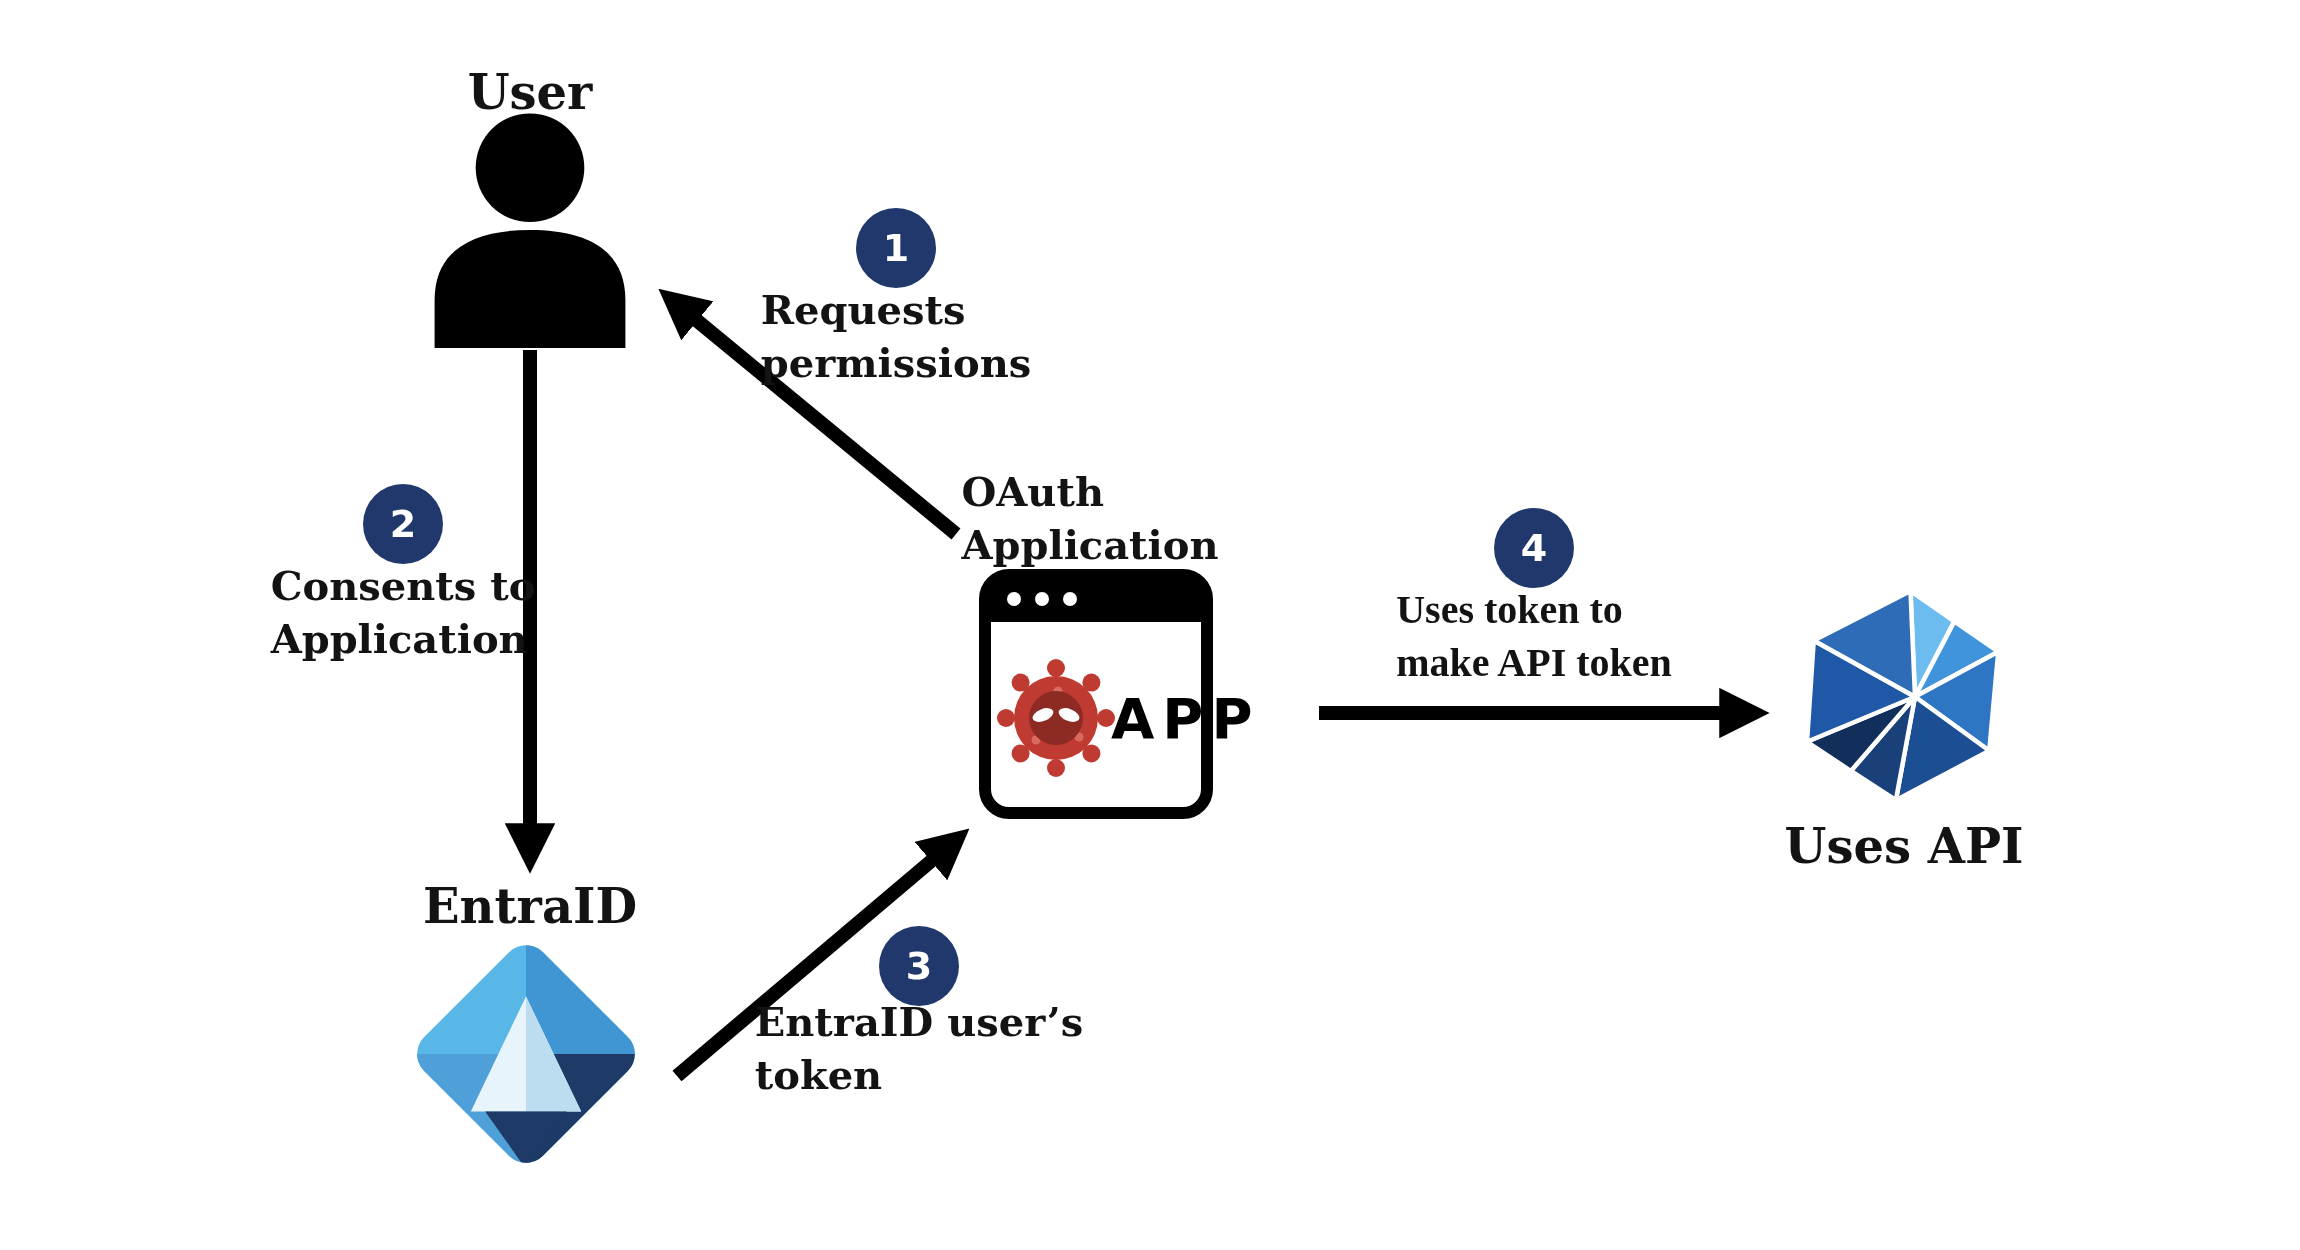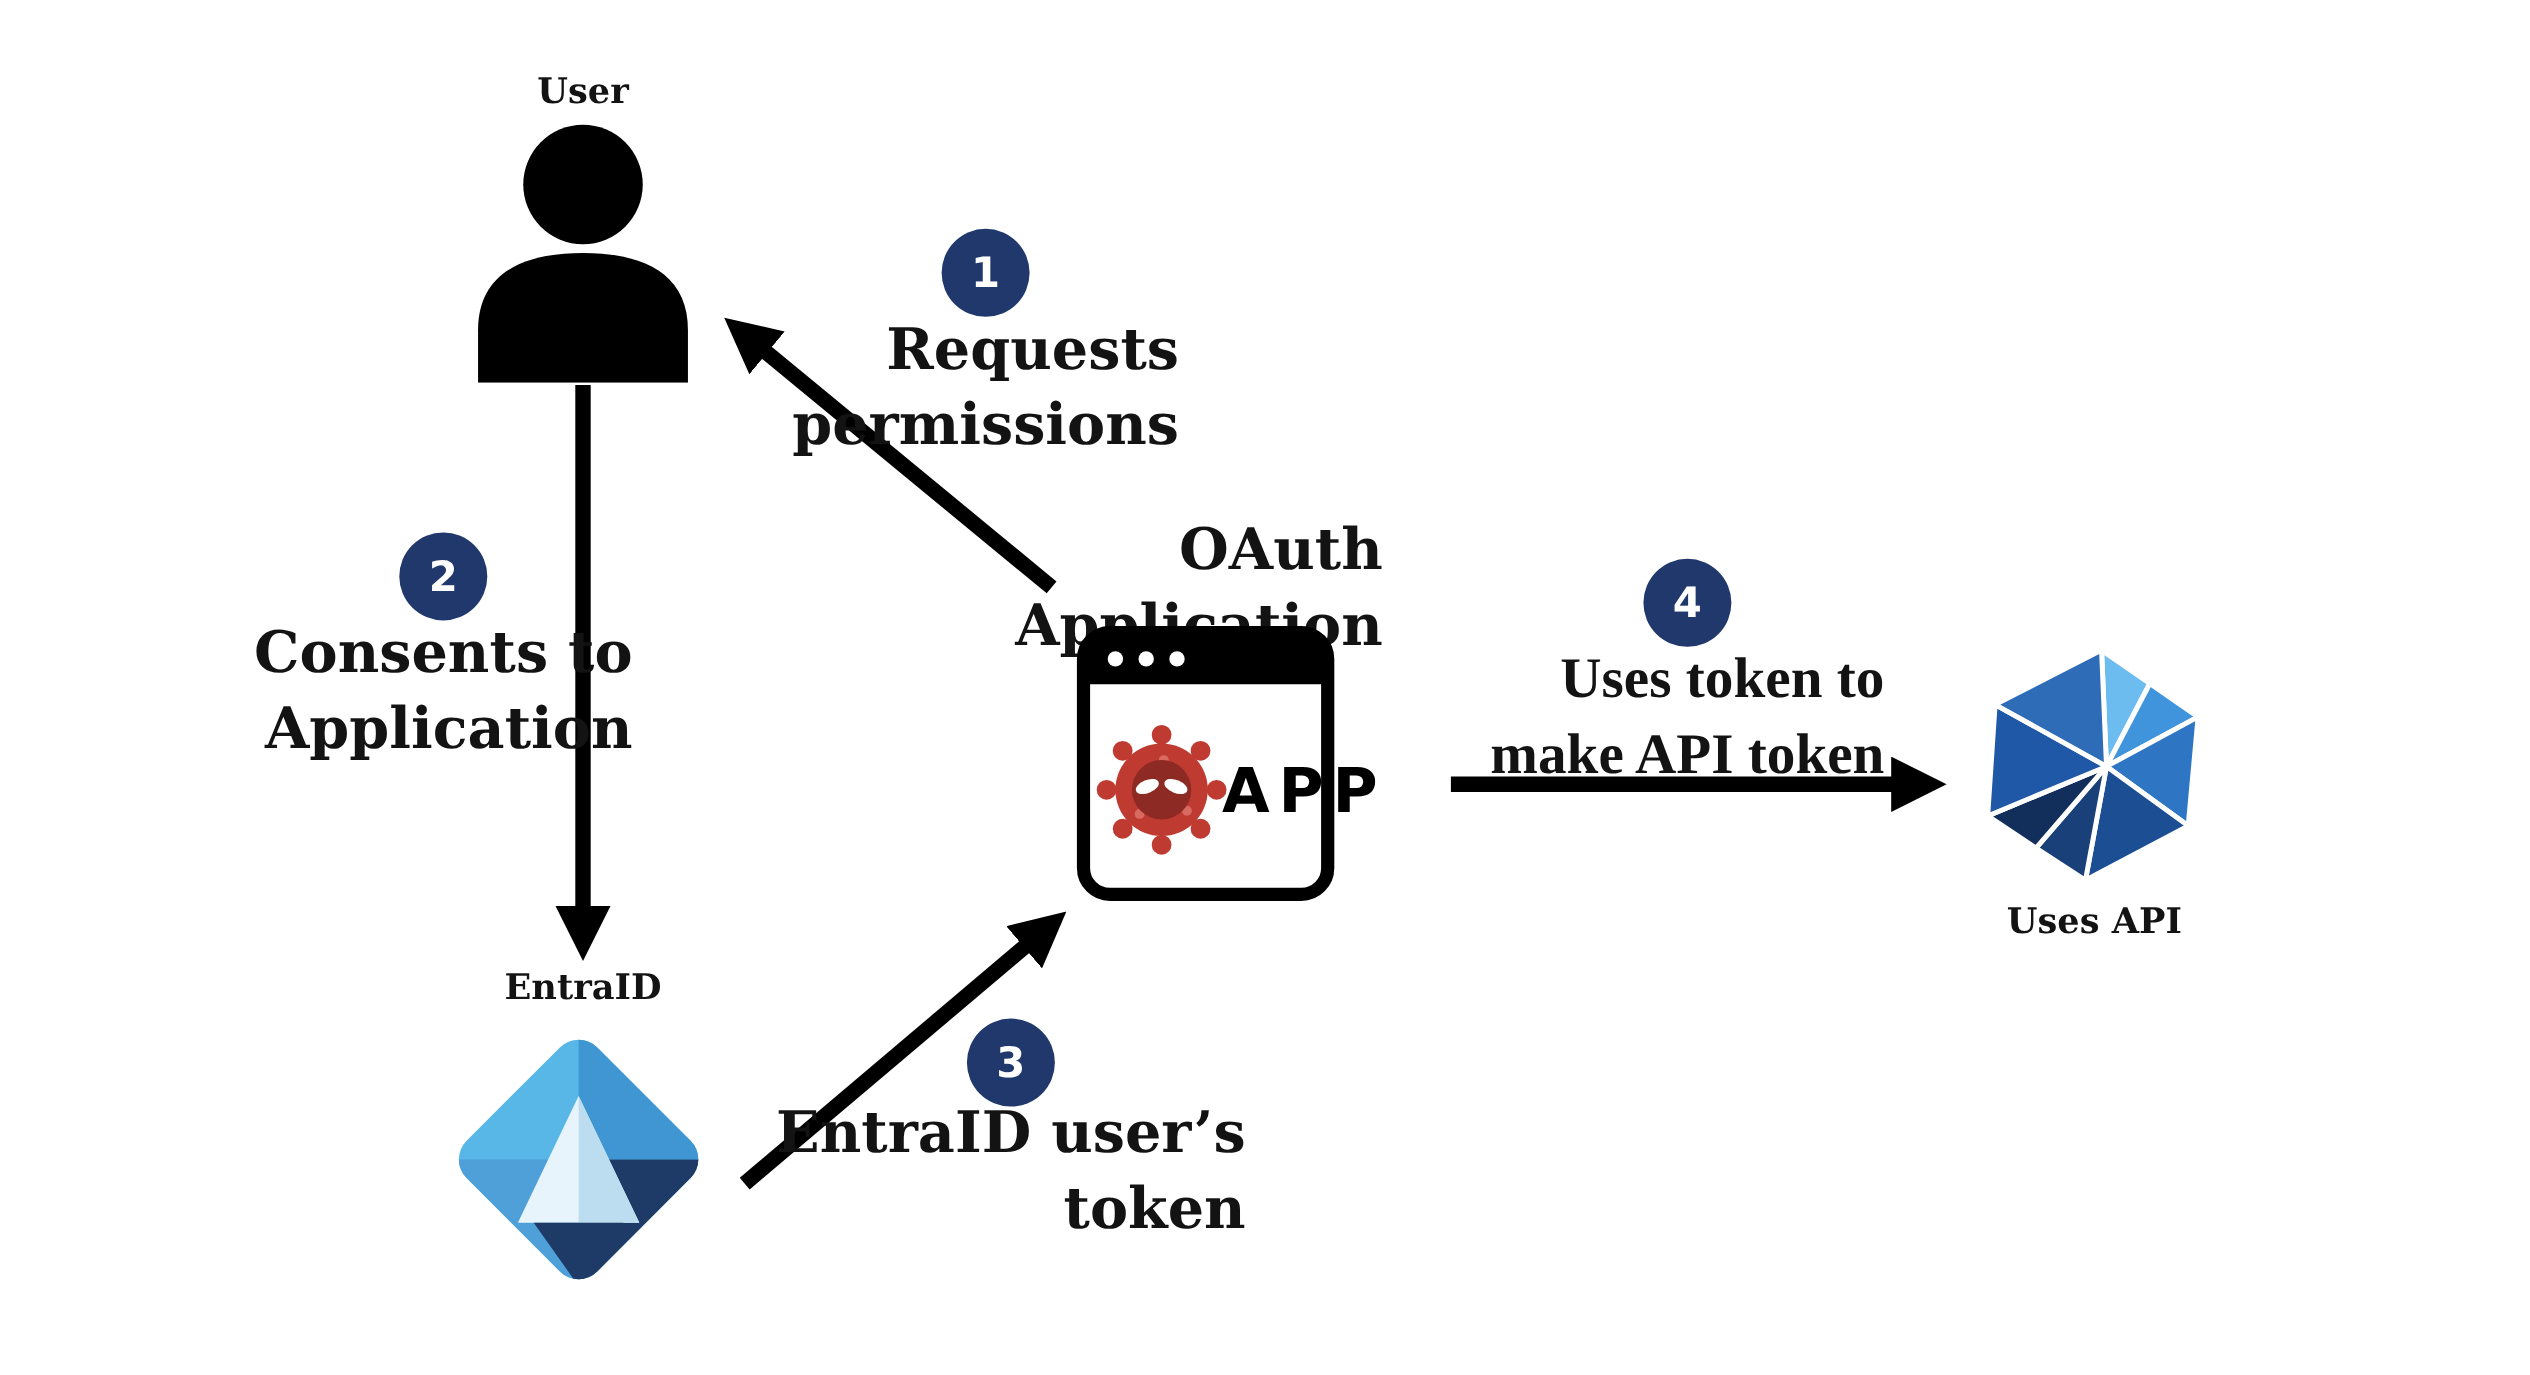--- a/index.html
+++ b/index.html
@@ -9,33 +9,33 @@
     width: 2300px;
     height: 1250px;
     background: var(--bg, #ffffff);
     font-family: "DejaVu Serif", "Liberation Serif", serif;
     overflow: hidden;
   }
   .abs { position: absolute; }
   .node-label {
     position: absolute;
     transform: translateX(-50%);
-    font-size: 32px;
+    font-size: 48px;
     font-weight: bold;
     color: var(--text, #111111);
     white-space: nowrap;
     text-align: center;
   }
   .step-text {
     position: absolute;
     transform: translateX(-50%);
-    font-size: 52px;
+    font-size: 40px;
     font-weight: bold;
     color: var(--text, #111111);
-    text-align: right;
+    text-align: left;
     line-height: 1.32;
     white-space: nowrap;
   }
   .badge {
     position: absolute;
     width: 80px;
     height: 80px;
     border-radius: 50%;
     background: var(--badge, #20386b);
     color: #ffffff;

